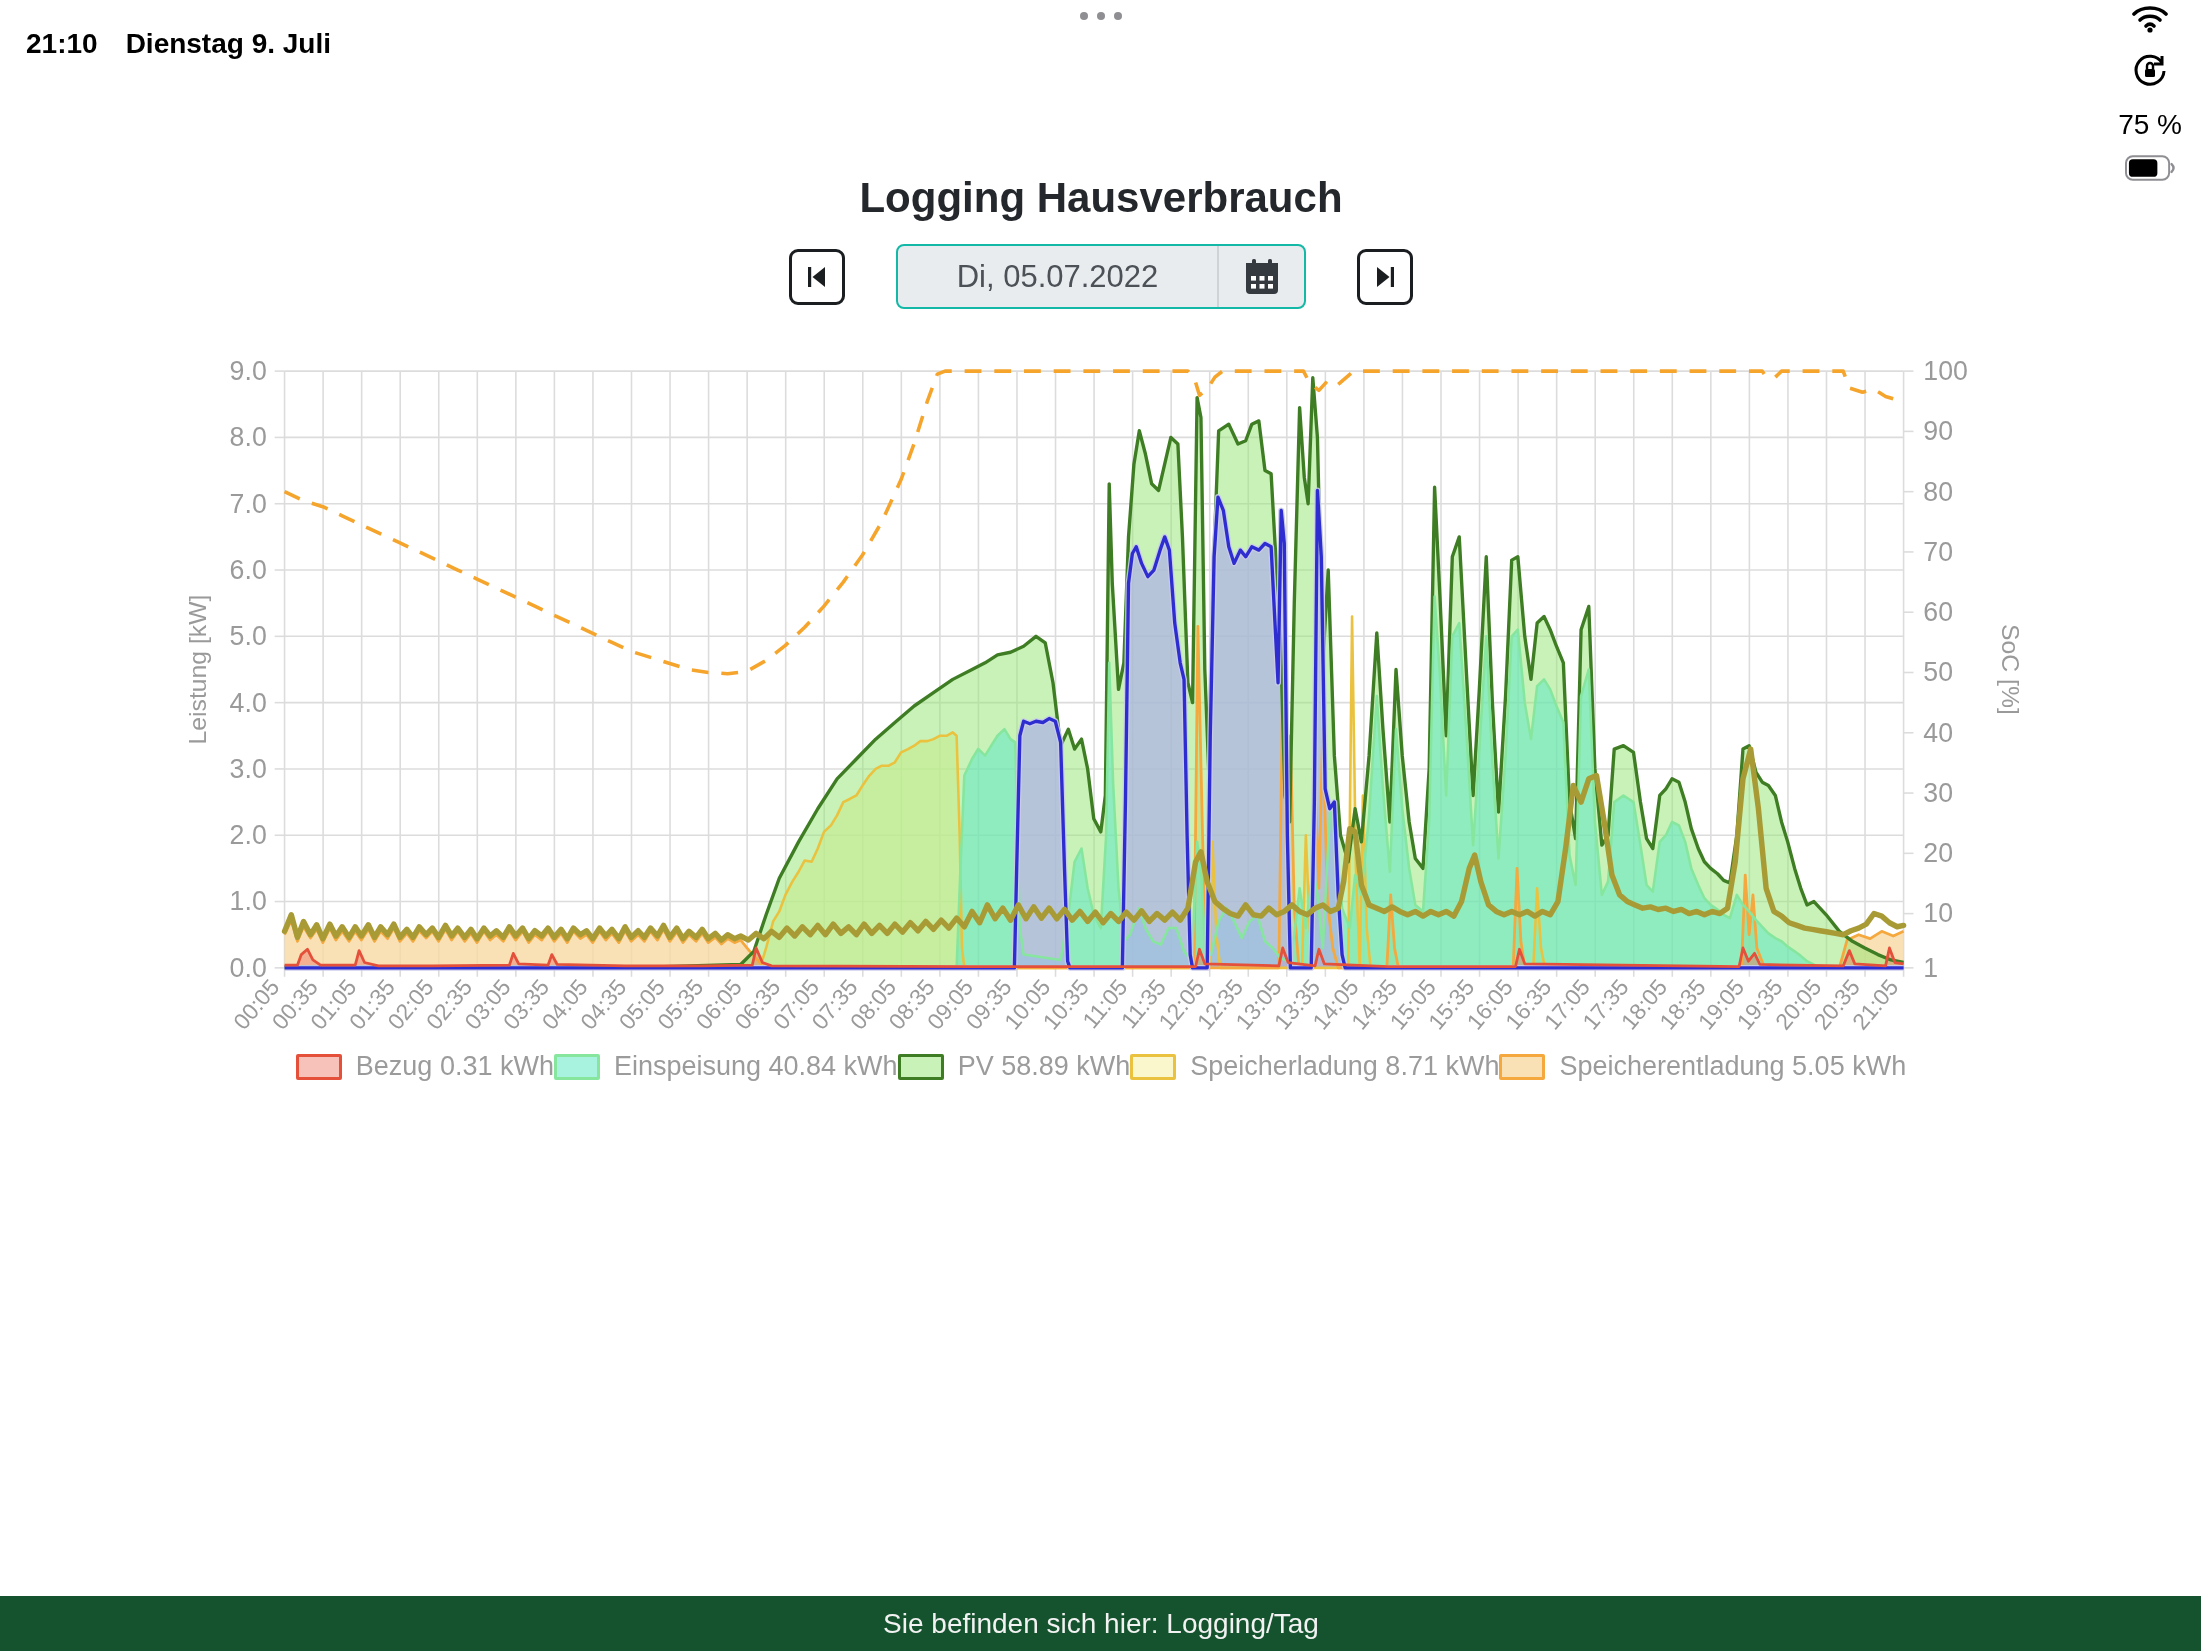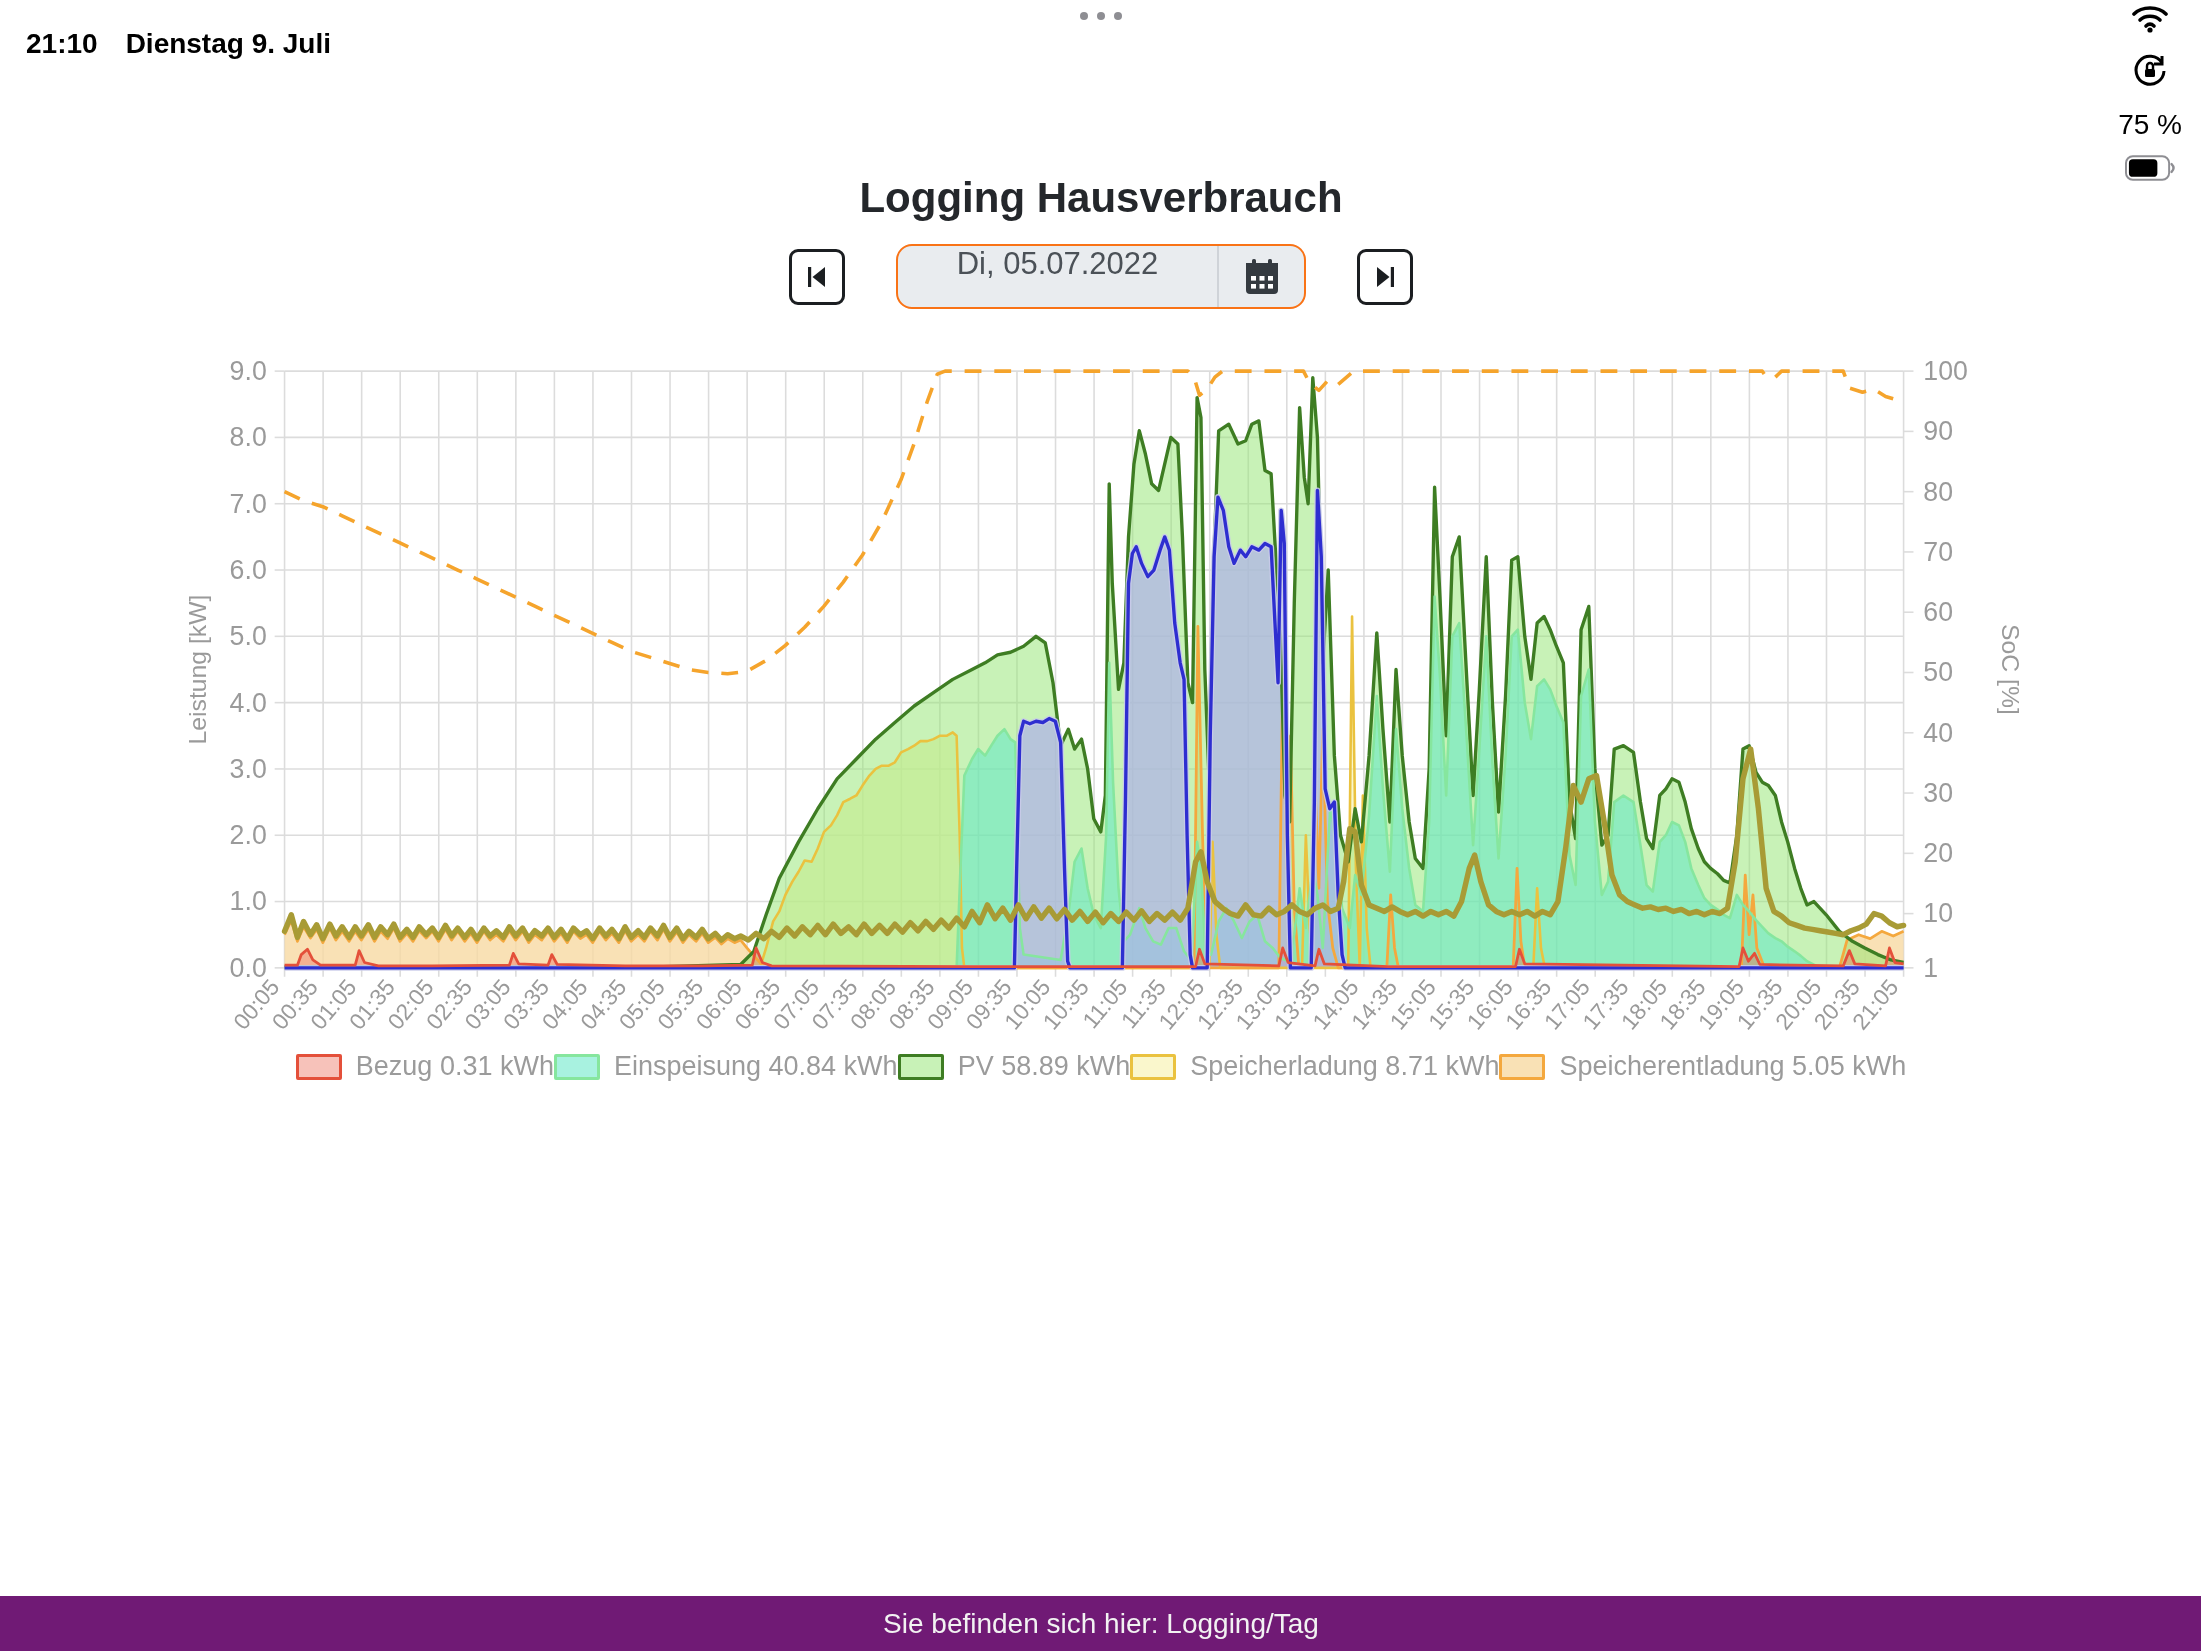--- a/index.html
+++ b/index.html
@@ -14,34 +14,34 @@
   
   .navbar{position:absolute;left:0;top:40px;width:2202px;height:109px;background:#393e44;display:flex;align-items:center;}
   .brand{color:#fff;font-size:36px;margin-left:32px;margin-right:59px;}
   .nav-items{display:flex;align-items:center;gap:51px;}
   .nav-item{color:rgba(255,255,255,0.55);font-size:30px;display:flex;align-items:center;gap:11px;cursor:pointer;}
   .caret{width:0;height:0;border-left:9px solid transparent;border-right:9px solid transparent;border-top:10px solid rgba(255,255,255,0.55);margin-top:4px;}
   
   .title{position:absolute;left:0;top:174px;width:2202px;text-align:center;font-size:42px;font-weight:600;color:#24272b;}
   .daterow{position:absolute;left:0;top:244px;width:2202px;display:flex;justify-content:center;align-items:center;gap:51px;}
   .nav-btn{width:50px;height:50px;background:#fff;border:3px solid #1b1e21;border-radius:9px;display:flex;align-items:center;justify-content:center;cursor:pointer;}
-  .datefield{width:406px;height:61px;background:#e9ecef;border:2px solid #f97316;border-radius:16px;display:flex;}
+  .datefield{width:406px;height:61px;background:#e9ecef;border:2px solid #14b8a6;border-radius:8px;display:flex;align-items:center;}
   .datetext{flex:1;text-align:center;font-size:31px;color:#4b5157;}
   .dateicon{width:85px;height:100%;border-left:2px solid #cfd3d8;display:flex;align-items:center;justify-content:center;}
   
   .chart-wrap{position:absolute;left:0;top:0;width:2202px;height:1049px;}
   .chart-wrap svg{position:absolute;left:0;top:0;}
   
   .legend{position:absolute;left:0;top:1051px;width:2202px;display:flex;flex-direction:column;align-items:center;gap:10px;}
   .legend-row{display:flex;align-items:center;}
   .legend-item{display:flex;align-items:center;gap:14px;cursor:pointer;}
   .legend-swatch{width:46px;height:26px;border-radius:2px;box-sizing:border-box;}
   .legend-label{font-size:27px;color:#9b9b9b;}
   
-  .footer{position:absolute;left:0;top:1596px;width:2202px;height:55px;background:#701a75;display:flex;align-items:center;justify-content:center;}
+  .footer{position:absolute;left:0;top:1596px;width:2202px;height:55px;background:#14532d;display:flex;align-items:center;justify-content:center;}
   .footer span{color:#f2f2f2;font-size:28px;}
 </style>
 </head>
 <body>
 
 <div class="page">
 
   <div class="chart-wrap">
     <svg id="chartsvg" width="2202" height="1049" viewBox="0 0 2224 1060">
         <line x1="287" y1="375" x2="287" y2="978" stroke="#dcdcdc" stroke-width="1.6"></line>

